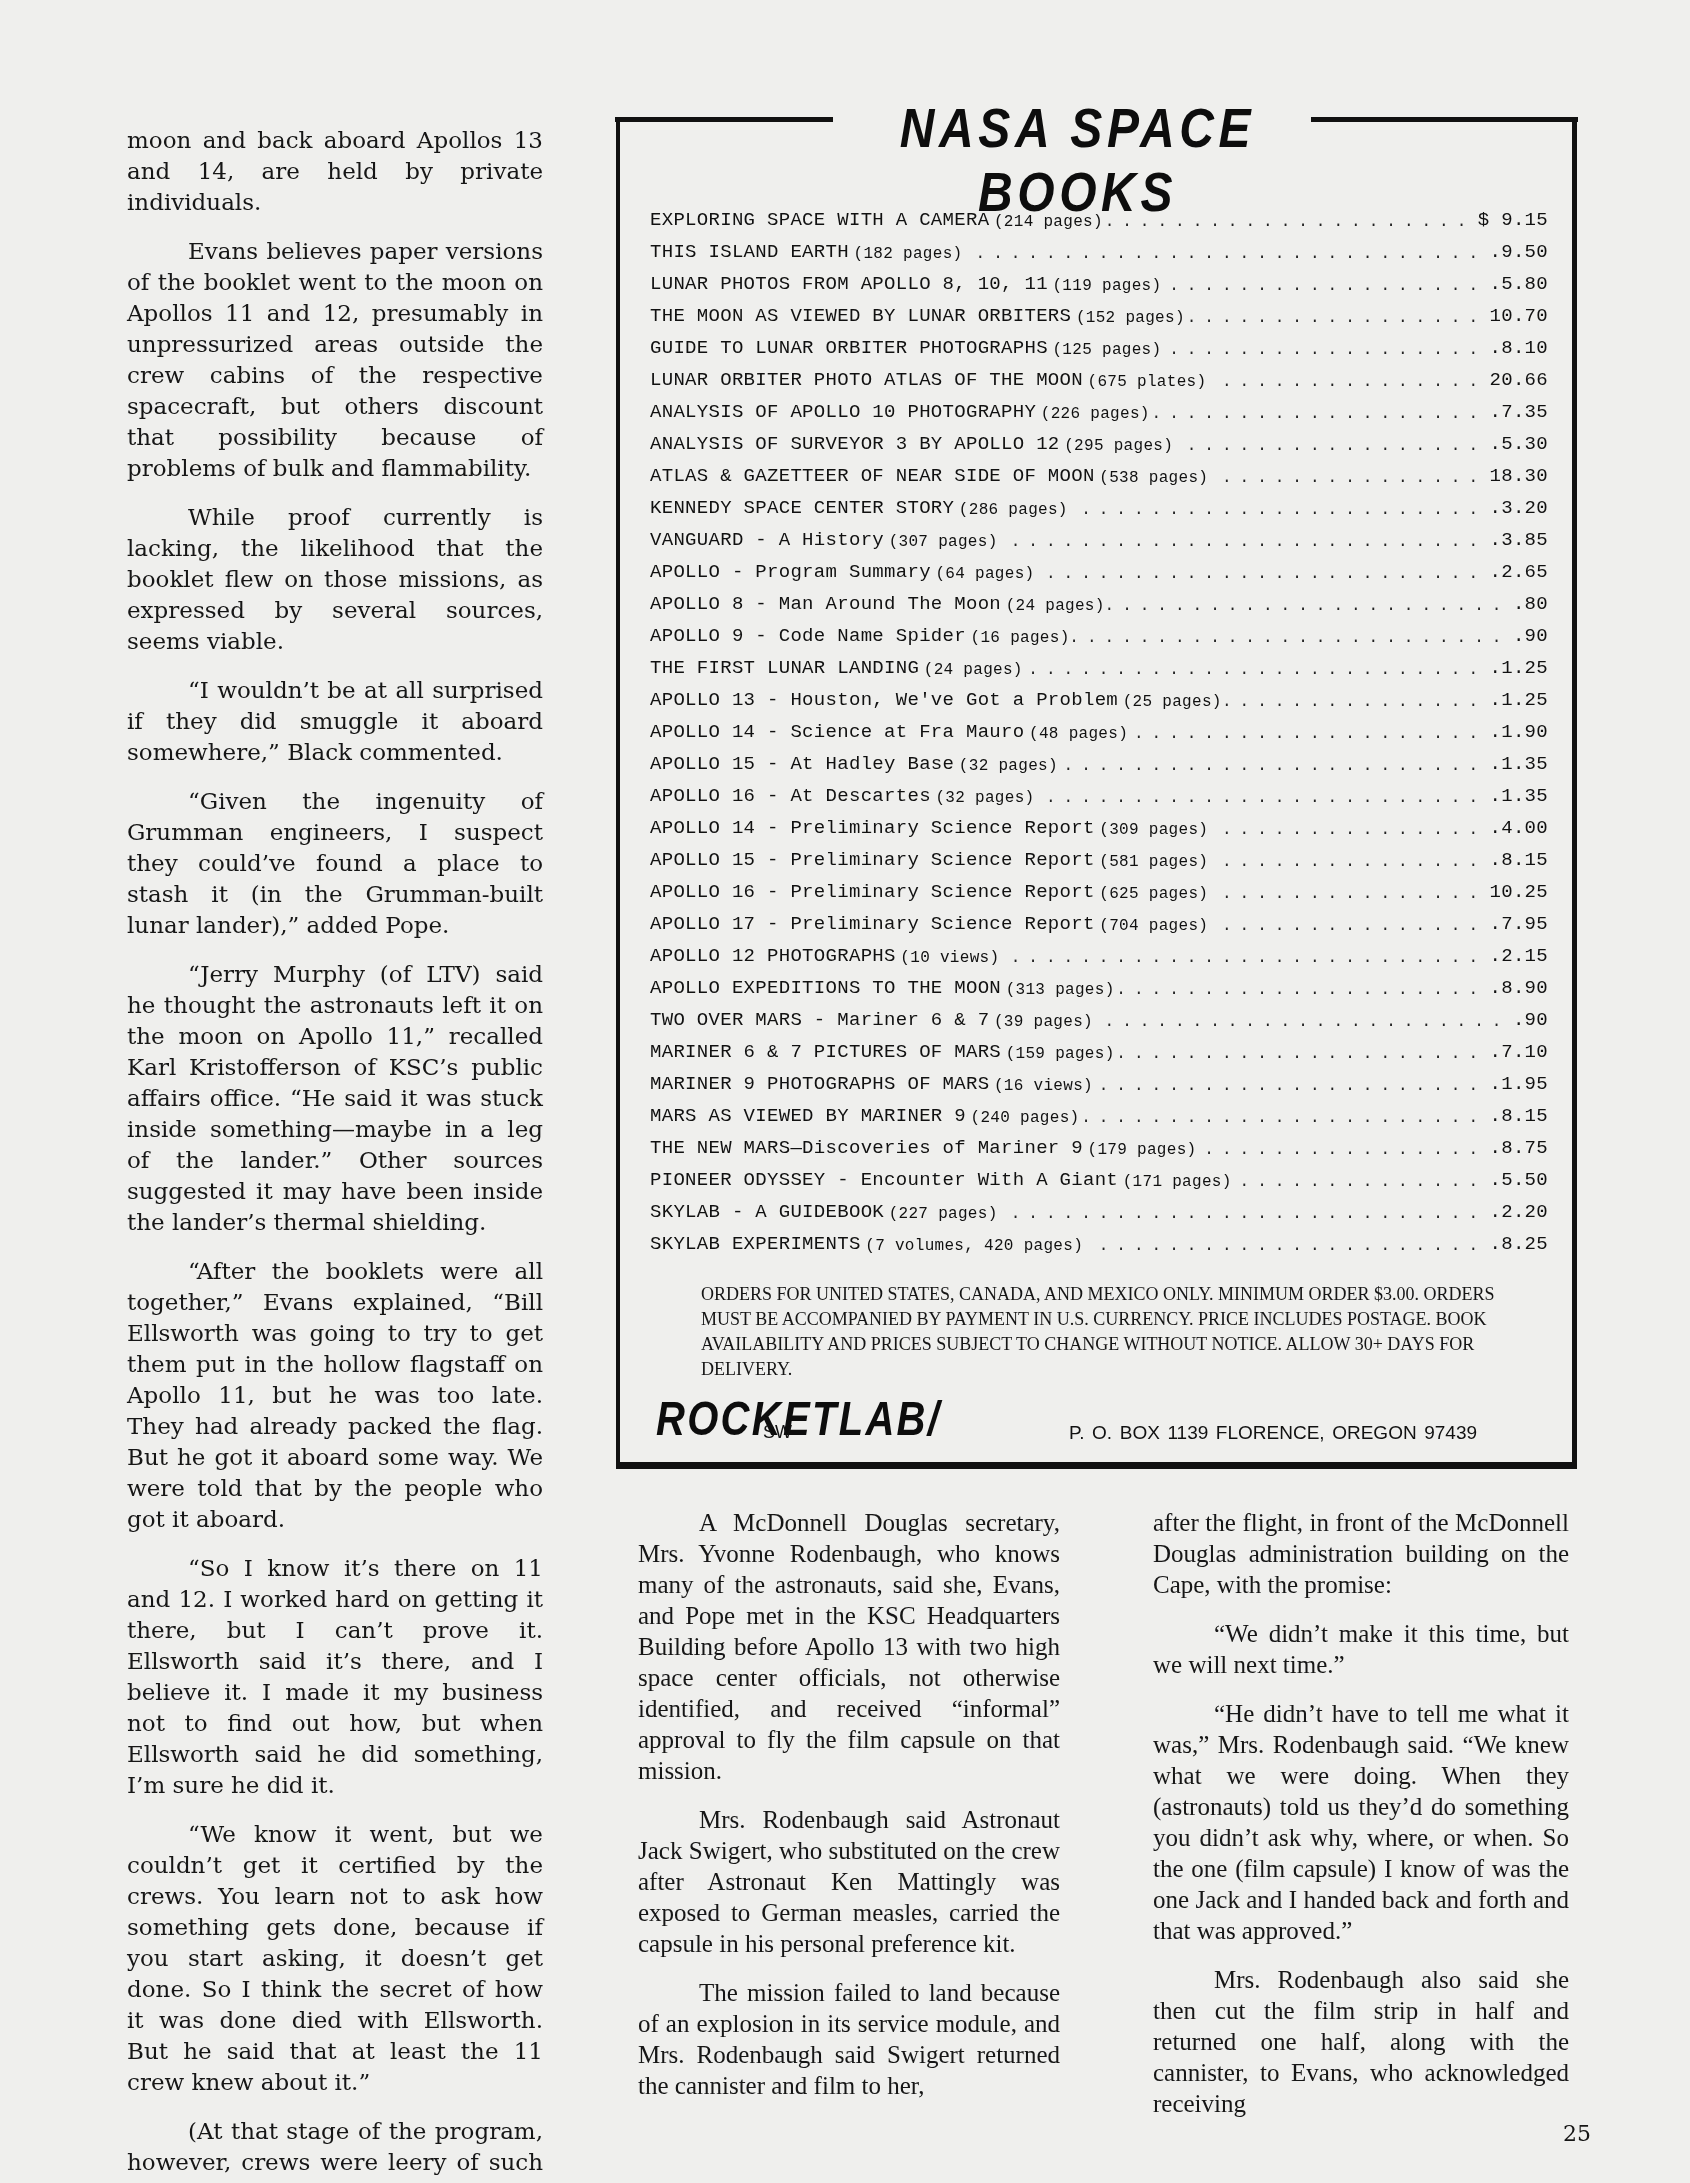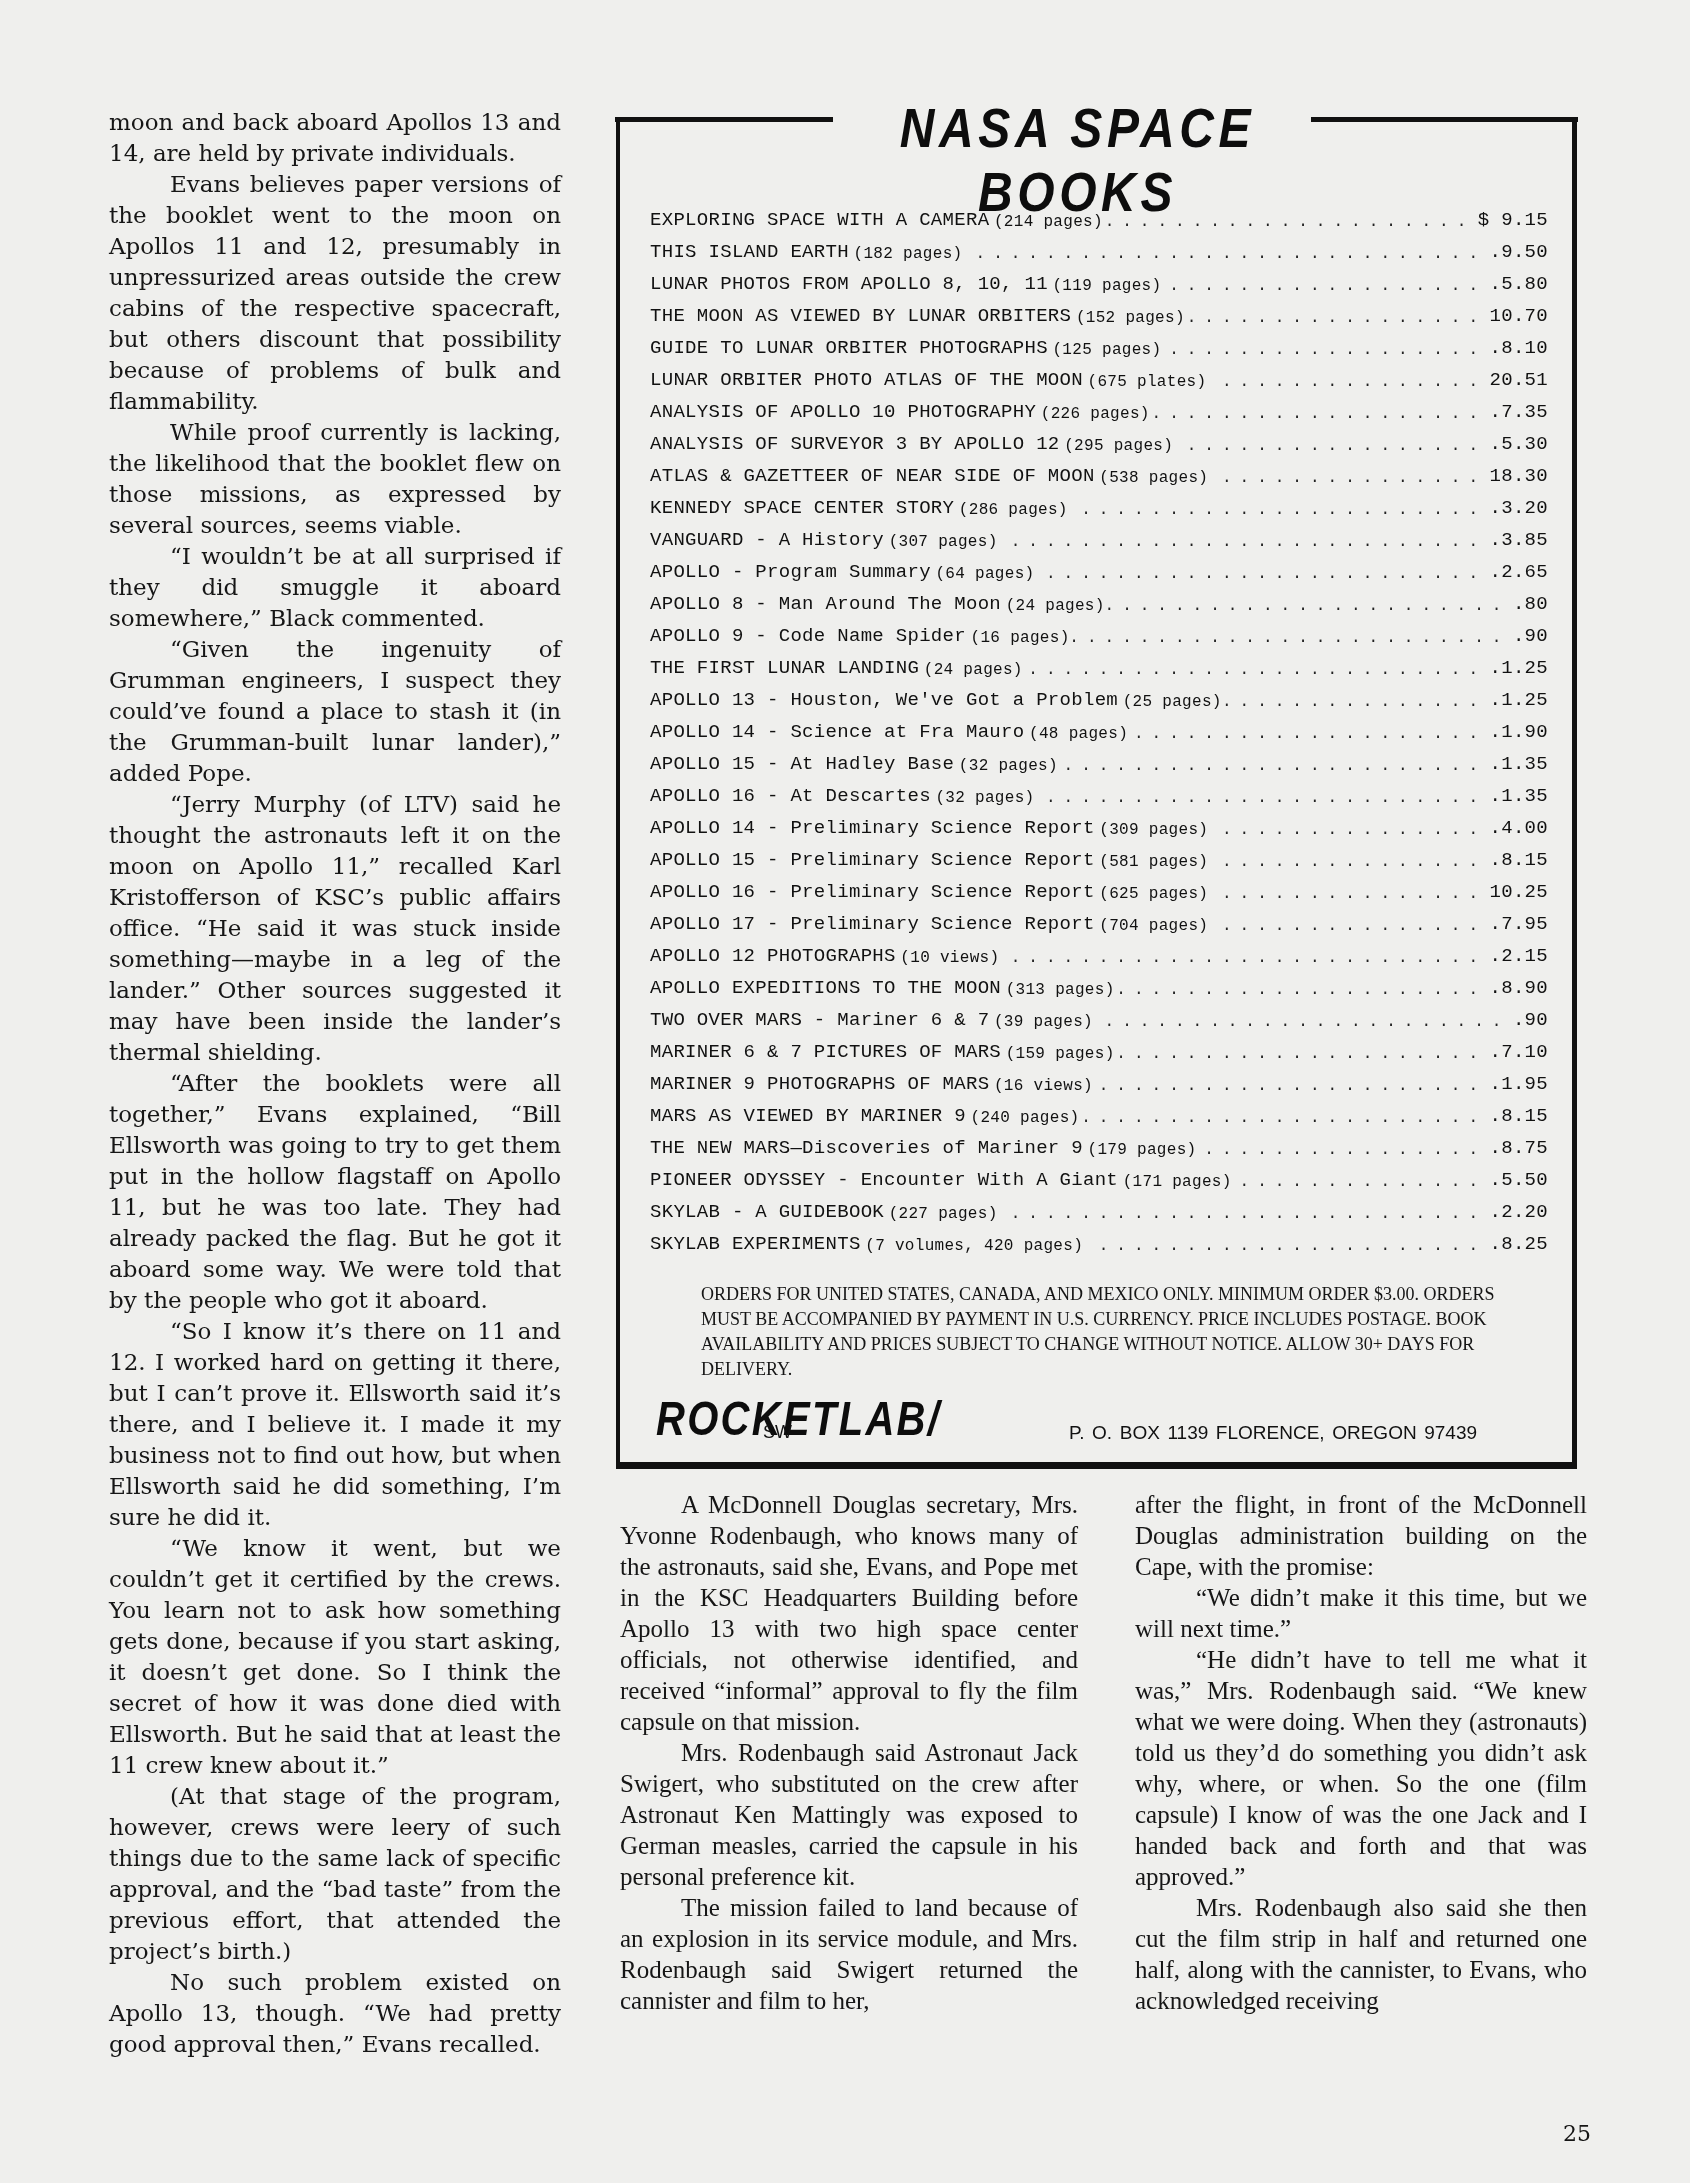--- a/index.html
+++ b/index.html
@@ -6,21 +6,21 @@
   body {
     width:1690px; height:2183px; position:relative; overflow:hidden;
     background:#efefed;
     font-family:"DejaVu Serif", serif; color:#151515;
   }
   .col {
     position:absolute; font-family:"DejaVu Serif", serif;
     font-size:23px; line-height:31px; text-align:justify;
     color:#161616;
   }
-  .col p { margin:0; text-indent:0; }
+  .col p { margin:18px; text-indent:0; }
   .col p.ind { text-indent:61px; }
   #col-left { left:109px; top:107px; width:452px; }
   #col-mid  { left:620px; top:1489px; width:458px; font-family:"Liberation Serif", serif; font-size:25px; line-height:31px; }
   #col-right{ left:1135px; top:1489px; width:452px; font-family:"Liberation Serif", serif; font-size:25px; line-height:31px; }
 
   
   #ad-box {
     position:absolute; left:616px; top:120px; width:961px; height:1349px;
     border-left:4.6px solid #111; border-right:5.8px solid #111; border-bottom:7px solid #111;
     box-sizing:border-box;
@@ -119,21 +119,21 @@
       <div class="book">
         <span class="title">GUIDE TO LUNAR ORBITER PHOTOGRAPHS</span>
         <span class="pages">(125 pages)</span>
         <span class="leader">................................................................................</span>
         <span class="price">.8.10</span>
       </div>
       <div class="book">
         <span class="title">LUNAR ORBITER PHOTO ATLAS OF THE MOON</span>
         <span class="pages">(675 plates)</span>
         <span class="leader">................................................................................</span>
-        <span class="price">20.51</span>
+        <span class="price">20.66</span>
       </div>
       <div class="book">
         <span class="title">ANALYSIS OF APOLLO 10 PHOTOGRAPHY</span>
         <span class="pages">(226 pages)</span>
         <span class="leader">................................................................................</span>
         <span class="price">.7.35</span>
       </div>
       <div class="book">
         <span class="title">ANALYSIS OF SURVEYOR 3 BY APOLLO 12</span>
         <span class="pages">(295 pages)</span>

